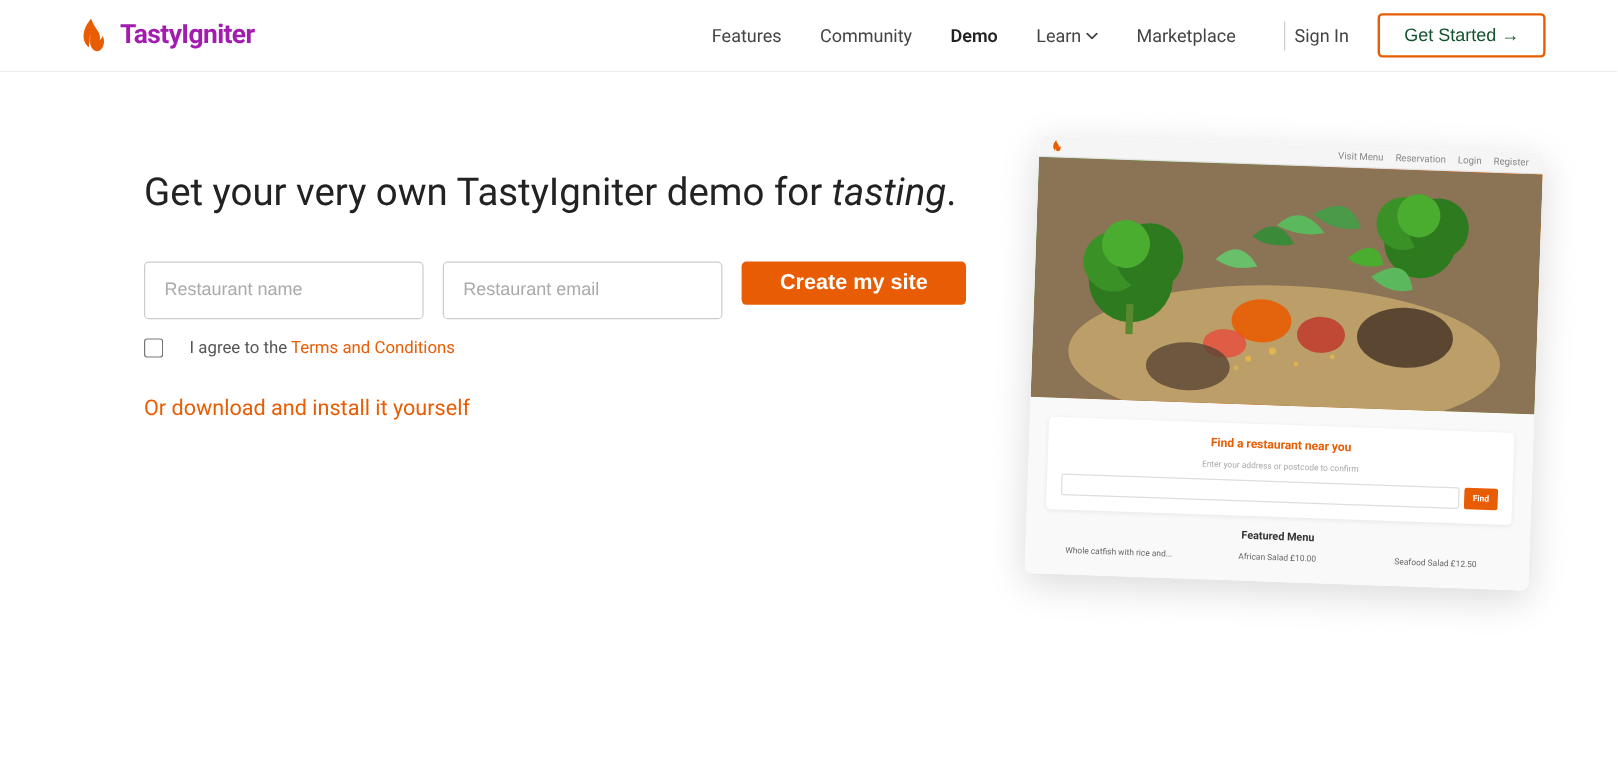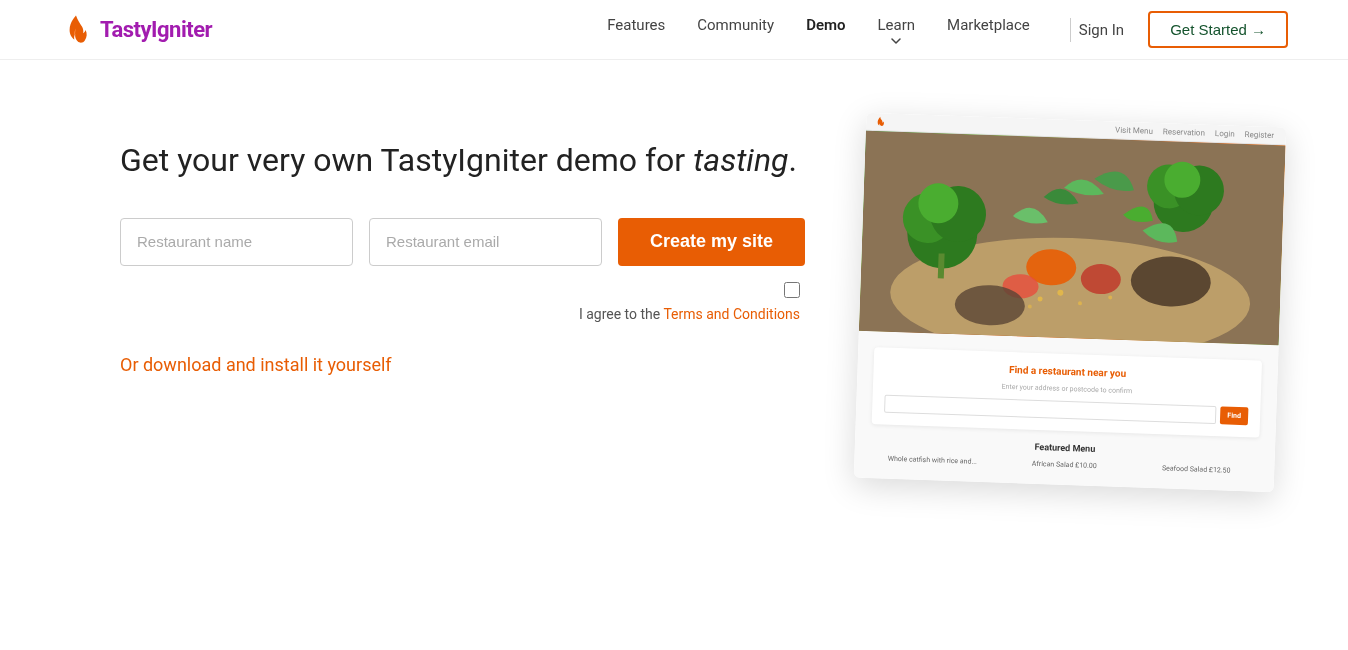--- a/index.html
+++ b/index.html
@@ -43,21 +43,20 @@
       cursor: pointer;
     }
     .nav-link.active {
       font-weight: 600;
       color: #222;
     }
     .nav-link-dropdown {
       display: flex;
       align-items: center;
       gap: 4px;
-      flex-direction: column;
     }
     .nav-divider {
       width: 1px;
       height: 24px;
       background: #ccc;
       margin: 0 8px;
     }
     .sign-in-link {
       font-size: 15px;
       color: #444;
@@ -120,28 +119,27 @@
     .create-btn {
       background: #e85d04;
       color: #fff;
       border: none;
       border-radius: 4px;
       padding: 0 32px;
       font-size: 18px;
       font-weight: 600;
       cursor: pointer;
       white-space: nowrap;
-      height: 48px;
+      height: 36px;
     }
     .terms-row {
       display: flex;
-      align-items: flex-end;
-      gap: 8px;
+      align-items: flex-start;
+      gap: 22px;
       margin-bottom: 32px;
-      flex-direction: column;
     }
     .terms-checkbox {
       width: 16px;
       height: 16px;
       border: 1px solid #aaa;
       cursor: pointer;
       accent-color: #e85d04;
     }
     .terms-text {
       font-size: 14px;

